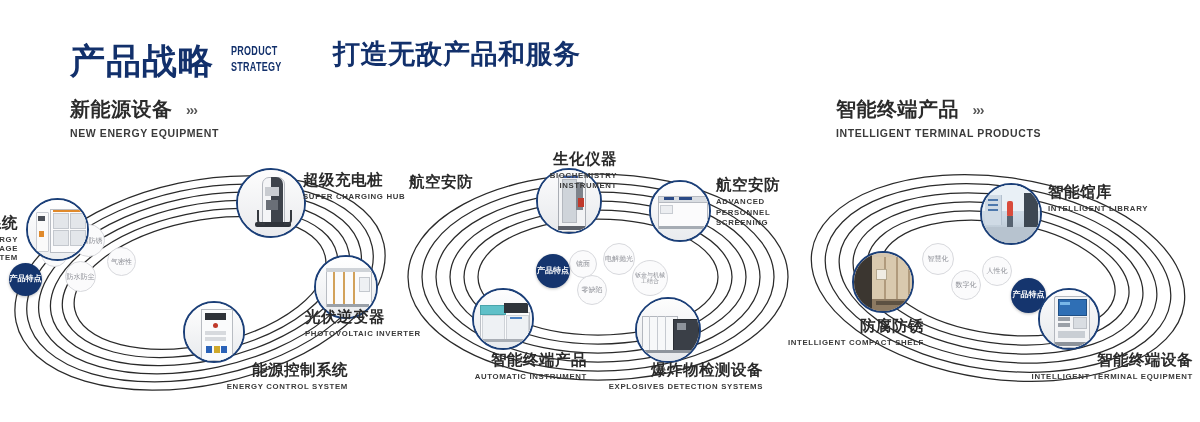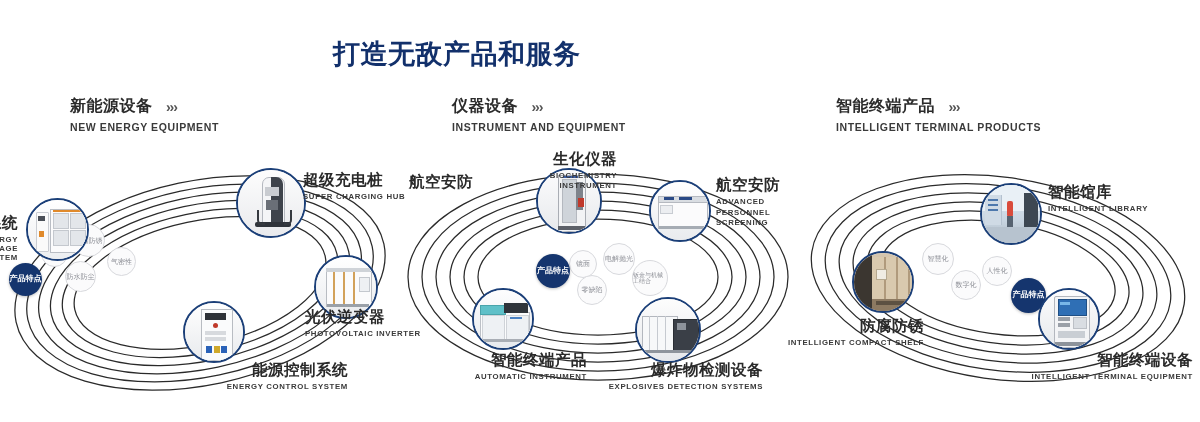--- a/index.html
+++ b/index.html
@@ -25,21 +25,21 @@
     transform:scaleX(.72);transform-origin:left bottom;
     white-space:nowrap;
   }
   .hdr-slogan{
     position:absolute;left:333px;top:36px;
     font-size:27px;font-weight:bold;color:#12306b;letter-spacing:.5px;
   }
 
   
   .sec-title{position:absolute;}
-  .sec-cn{font-size:16px;font-weight:bold;color:#2b2b2b;letter-spacing:.5px;display:inline-block;vertical-align:middle;}
+  .sec-cn{font-size:20px;font-weight:bold;color:#2b2b2b;letter-spacing:.5px;display:inline-block;vertical-align:middle;}
   .chev{display:inline-block;vertical-align:middle;margin-left:9px;color:#555;font-size:14px;letter-spacing:-1px;font-weight:bold;}
   .sec-en{font-size:10.5px;color:#3a3a3a;letter-spacing:.6px;margin-top:4px;font-weight:600;}
 
   
   .cluster{position:absolute;width:400px;height:250px;}
   .orbits{position:absolute;left:0;top:0;width:400px;height:250px;}
 
   
   .node{
     position:absolute;border-radius:50%;
@@ -48,56 +48,56 @@
     overflow:hidden;
     box-sizing:border-box;
   }
   .node .photo{position:absolute;inset:0;}
 
   
   .bub{
     position:absolute;border-radius:50%;
     border:1px solid #d8d9dd;background:#fbfbfc;
     color:#8d8f96;display:flex;align-items:center;justify-content:center;
-    text-align:left;line-height:1.05;font-size:7px;box-sizing:border-box;
+    text-align:center;line-height:1.05;font-size:7px;box-sizing:border-box;
   }
   .bub.core{
     background:#15356e;border:none;color:#fff;font-weight:bold;font-size:8px;
     box-shadow:0 1px 3px rgba(0,0,0,.25);
   }
 
   
   .lbl{position:absolute;}
   .lbl .cn{font-size:15.5px;font-weight:bold;color:#2a2a2a;white-space:nowrap;letter-spacing:.5px;}
   .lbl .en{font-size:7.8px;font-weight:bold;color:#3a3a3a;letter-spacing:.65px;white-space:nowrap;margin-top:1px;}
   .lbl.right{text-align:right;}
   .lbl.center{text-align:right;}
 </style>
 </head>
 <body>
 
 <div class="page">
 
+  <div class="header">
+    <div class="hdr-cn">产品战略</div>
+    <div style="margin-left:8px;margin-bottom:4px;">
+      <div class="hdr-en">PRODUCT</div>
+      <div class="hdr-en">STRATEGY</div>
+    </div>
+  </div>
   <div class="hdr-slogan">打造无敌产品和服务</div>
 
   <div class="sec-title" style="left:70px;top:96px;">
     <div>
       <span class="sec-cn">新能源设备</span>
       <span class="chev">›››</span>
     </div>
     <div class="sec-en">NEW ENERGY EQUIPMENT</div>
   </div>
 
-  <div class="sec-title" style="left:452px;top:96px;">
-    <div>
-      <span class="sec-cn">仪器设备</span>
-      <span class="chev">›››</span>
-    </div>
-    <div class="sec-en">INSTRUMENT AND EQUIPMENT</div>
-  </div>
 
   <div class="sec-title" style="left:836px;top:96px;">
     <div>
       <span class="sec-cn">智能终端产品</span>
       <span class="chev">›››</span>
     </div>
     <div class="sec-en">INTELLIGENT TERMINAL PRODUCTS</div>
   </div>
 
   <div class="cluster" style="left:0px;top:155px;">

